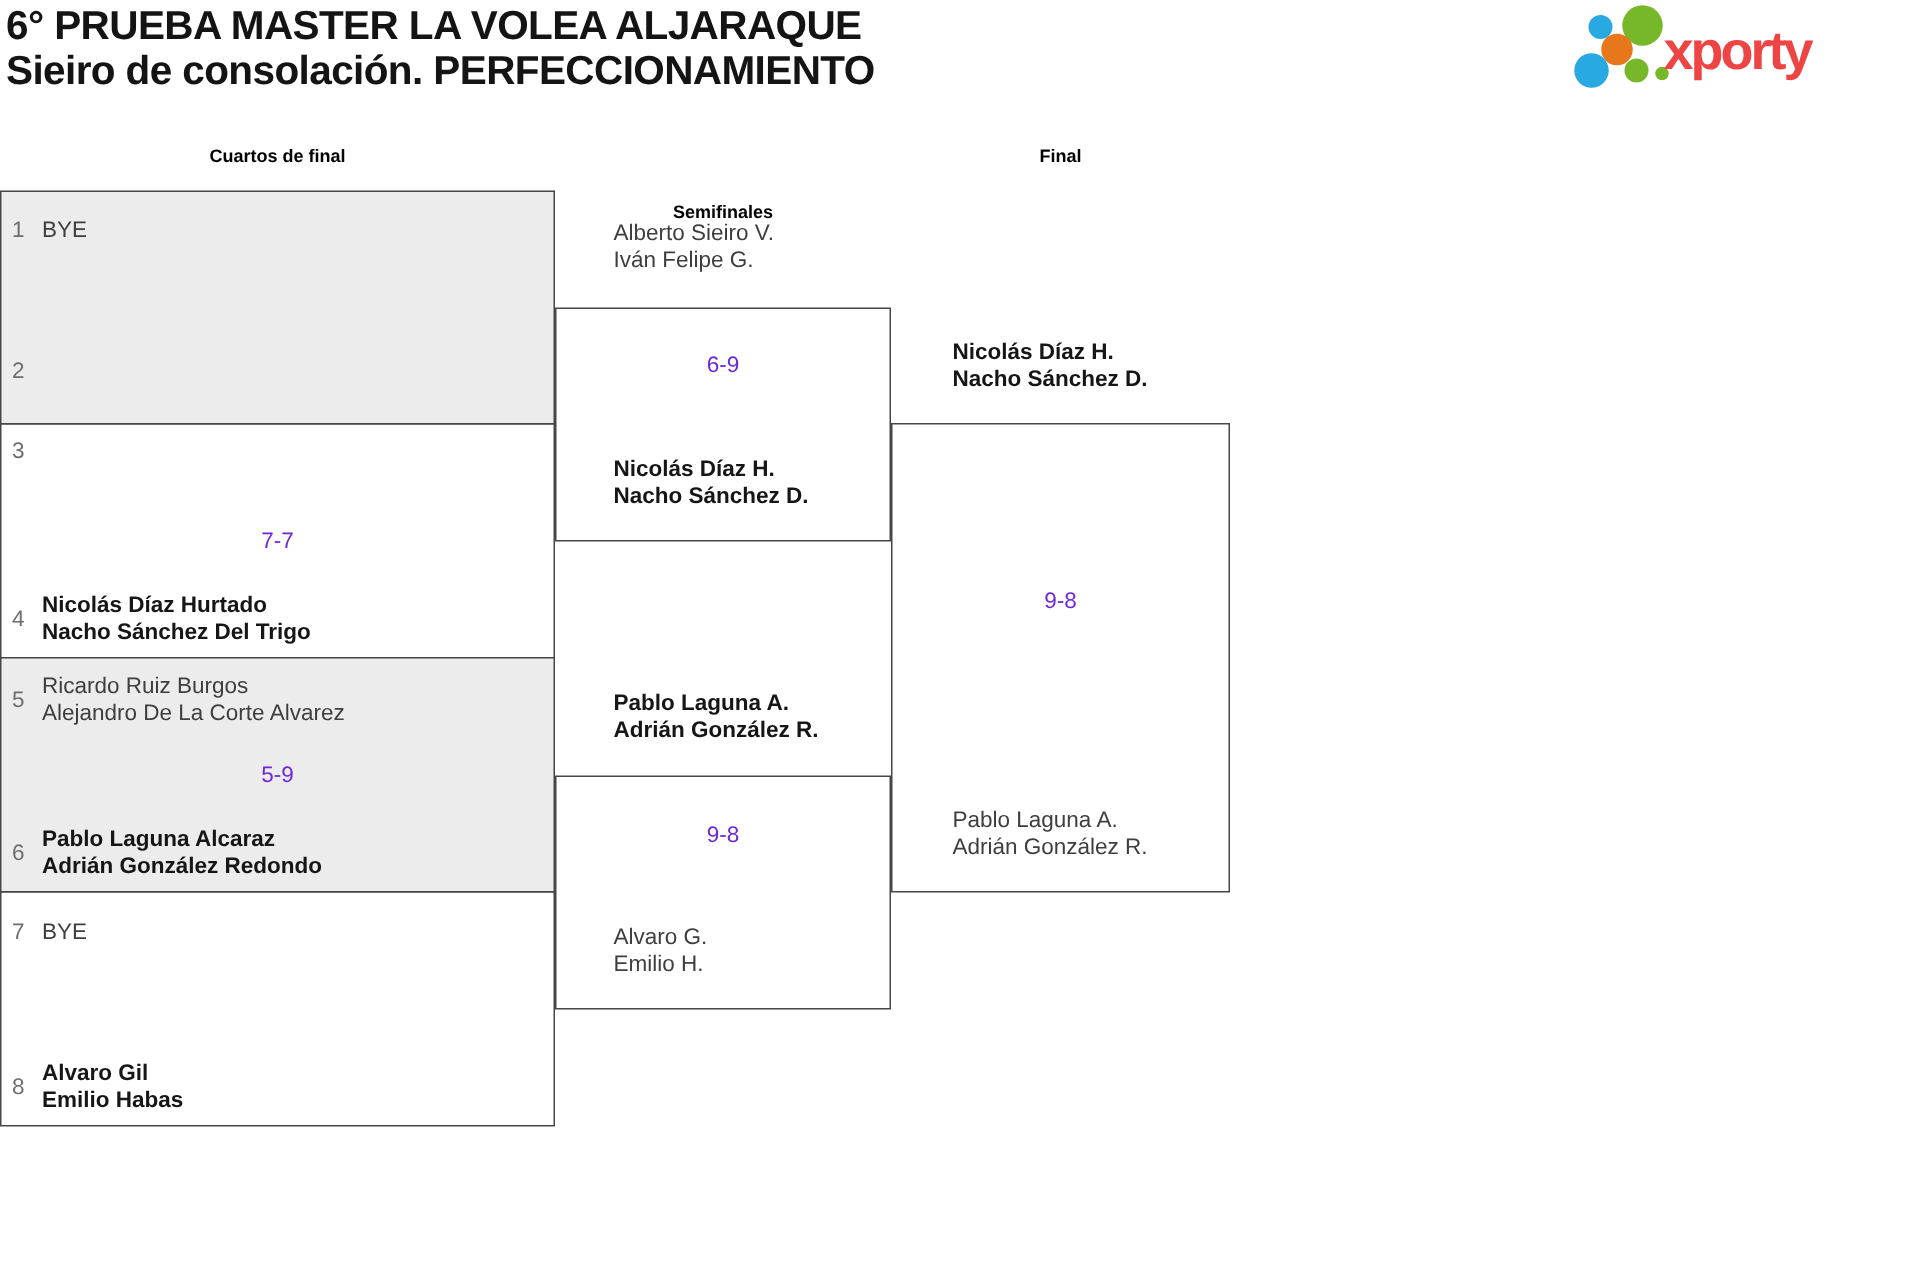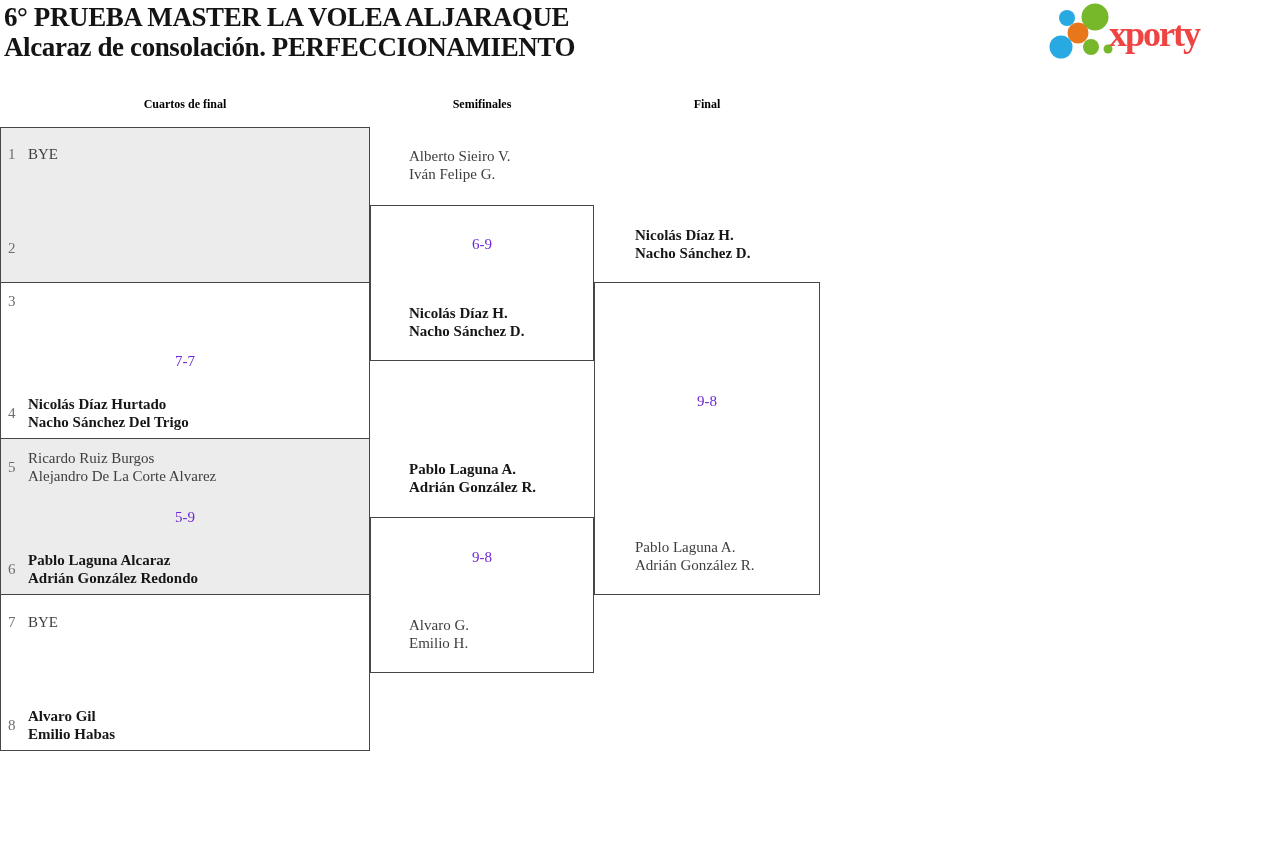--- a/index.html
+++ b/index.html
@@ -1,32 +1,32 @@
 <!DOCTYPE html>
 <html><head>
 <meta charset="utf-8">
 <style>
   * { margin:0; padding:0; box-sizing:border-box; }
   html, body { background:#ffffff; }
   .page {
     position:relative; width:1280px; height:850px; background:#fff;
-    font-family:Liberation Serif, serif; color:#3e3e3e; overflow:hidden;
+    font-family:Liberation Sans, sans-serif; color:#3e3e3e; overflow:hidden;
   }
   
   .title { position:absolute; left:4px; top:2px; font-size:27px; line-height:30px;
            font-weight:700; color:#141414; letter-spacing:-0.4px; }
   .title span { display:block; }
   .logo { position:absolute; left:1043px; top:0; width:237px; height:74px; }
   .dots { position:absolute; left:0; top:0; }
   .wordmark { position:absolute; left:66px; top:13px; font-size:36px; font-weight:700;
               letter-spacing:-2px; color:#ef4444; }
   
   .rh { position:absolute; top:97px; width:300px; text-align:center;
         font-size:12px; font-weight:700; color:#000; }
-  .rh-qf { left:35px; } .rh-sf { left:332px; } .rh-f { left:557px; }
+  .rh-qf { left:35px; } .rh-sf { left:332px;margin-top:37px; } .rh-f { left:557px; }
   
   .mbox { position:absolute; border:1px solid #464646; }
   .shaded { background:#ececec; }
   .q1 { left:0; top:127px; width:370px; height:156px; }
   .q2 { left:0; top:282px; width:370px; height:157px; }
   .q3 { left:0; top:438px; width:370px; height:157px; }
   .q4 { left:0; top:594px; width:370px; height:157px; }
   .s1 { left:370px; top:205px; width:224px; height:156px; }
   .s2 { left:370px; top:517px; width:224px; height:156px; }
   .fx { left:594px; top:282px; width:226px; height:313px; }
@@ -54,21 +54,21 @@
   .p-scs2 { left:370px; top:548px; width:224px; }
   .p-scf  { left:594px; top:392px; width:226px; }
 </style>
 </head>
 <body>
 
 <div class="page">
 
   <h1 class="title">
     <span>6° PRUEBA MASTER LA VOLEA ALJARAQUE</span>
-    <span>Alcaraz de consolación. PERFECCIONAMIENTO</span>
+    <span>Sieiro de consolación. PERFECCIONAMIENTO</span>
   </h1>
 
   <div class="logo">
     <svg class="dots" width="74" height="74" viewBox="0 0 74 74">
       <circle cx="24" cy="18" r="8" fill="#29a9e1"></circle>
       <circle cx="52" cy="17" r="13.5" fill="#76b82a"></circle>
       <circle cx="35" cy="33" r="10.5" fill="#e8761b"></circle>
       <circle cx="18" cy="47" r="11.5" fill="#29a9e1"></circle>
       <circle cx="48" cy="47" r="8" fill="#76b82a"></circle>
       <circle cx="65" cy="49" r="4.5" fill="#76b82a"></circle>

